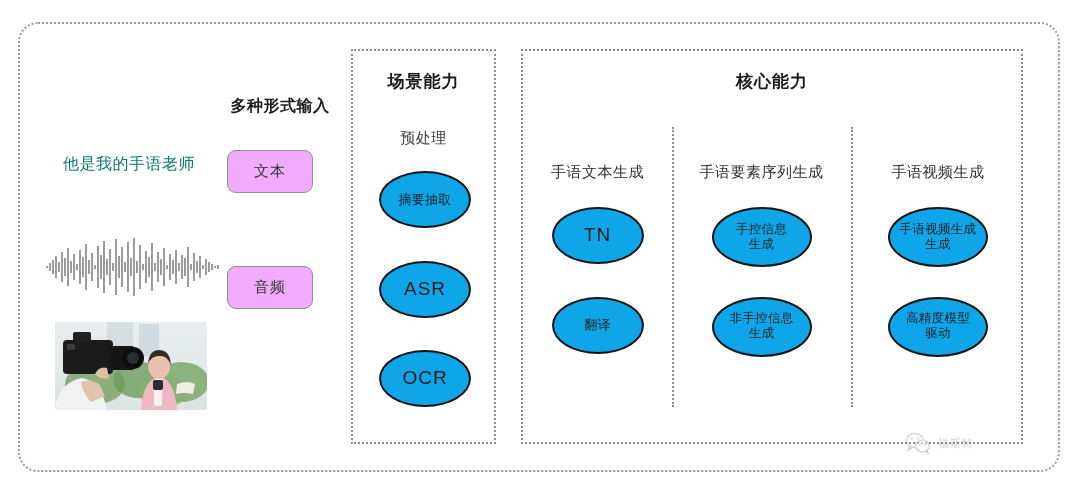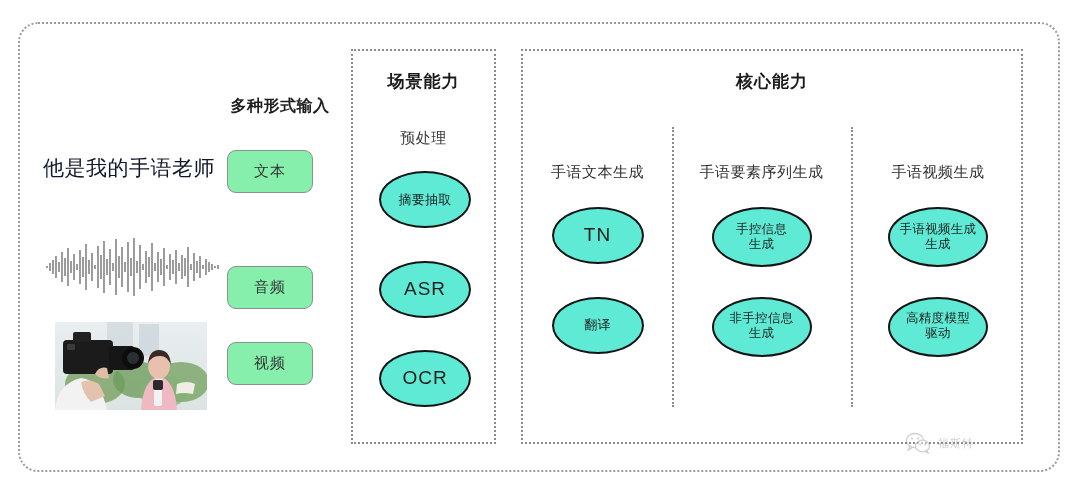--- a/index.html
+++ b/index.html
@@ -53,22 +53,22 @@
     font-weight: bold;
     color: #1f1f1f;
     letter-spacing: 0.5px;
   }
   .sample-sentence {
     position: absolute;
     left: 0px;
     top: 58px;
     width: 198px;
     text-align: center;
-    font-size: 21px;
-    color: #0f172a;
+    font-size: 16px;
+    color: #0f766e;
     letter-spacing: 0.5px;
   }
 
   
   .waveform {
     position: absolute;
     left: 15px;
     top: 140px;
     width: 180px;
     height: 62px;
@@ -88,21 +88,21 @@
   .photo svg { display: block; }
 
   
   .in-btn {
     position: absolute;
     left: 197px;
     width: 86px;
     height: 43px;
     border: 1.4px solid #8e8e8e;
     border-radius: 9px;
-    background: #86efac;
+    background: #f0abfc;
     box-sizing: border-box;
     display: flex;
     align-items: center;
     justify-content: center;
     font-size: 15px;
     color: #333333;
     letter-spacing: 1px;
   }
   .in-btn.b1 { top: 54px; }
   .in-btn.b2 { top: 150px; margin-top: 20px; }
@@ -150,21 +150,21 @@
   }
 
   
   .ellipse {
     position: absolute;
     width: 92px;
     height: 57px;
     border: 2.4px solid #141414;
     border-radius: 50%;
     box-sizing: border-box;
-    background: #5eead4;
+    background: #0ea5e9;
     display: flex;
     align-items: center;
     justify-content: center;
     text-align: center;
     font-size: 13px;
     line-height: 1.18;
     color: #1d1d1d;
     letter-spacing: 0.3px;
     white-space: pre-line;
   }
@@ -350,23 +350,20 @@
         <path d="M40 52 Q44 44 52 46 L54 56 Q46 58 40 52 Z" fill="#e0bda7"></path>
       </svg>
     </div>
 
     <div class="in-btn b1">
       <span>文本</span>
     </div>
     <div class="in-btn b2">
       <span>音频</span>
     </div>
-    <div class="in-btn b3">
-      <span>视频</span>
-    </div>
   </div>
 
   <div class="panel panel-scene">
     <div class="panel-title">场景能力</div>
     <div class="panel-sub">预处理</div>
 
     <div class="ellipse sc-e1">摘要抽取</div>
     <div class="ellipse latin sc-e2">ASR</div>
     <div class="ellipse latin sc-e3">OCR</div>
   </div>

